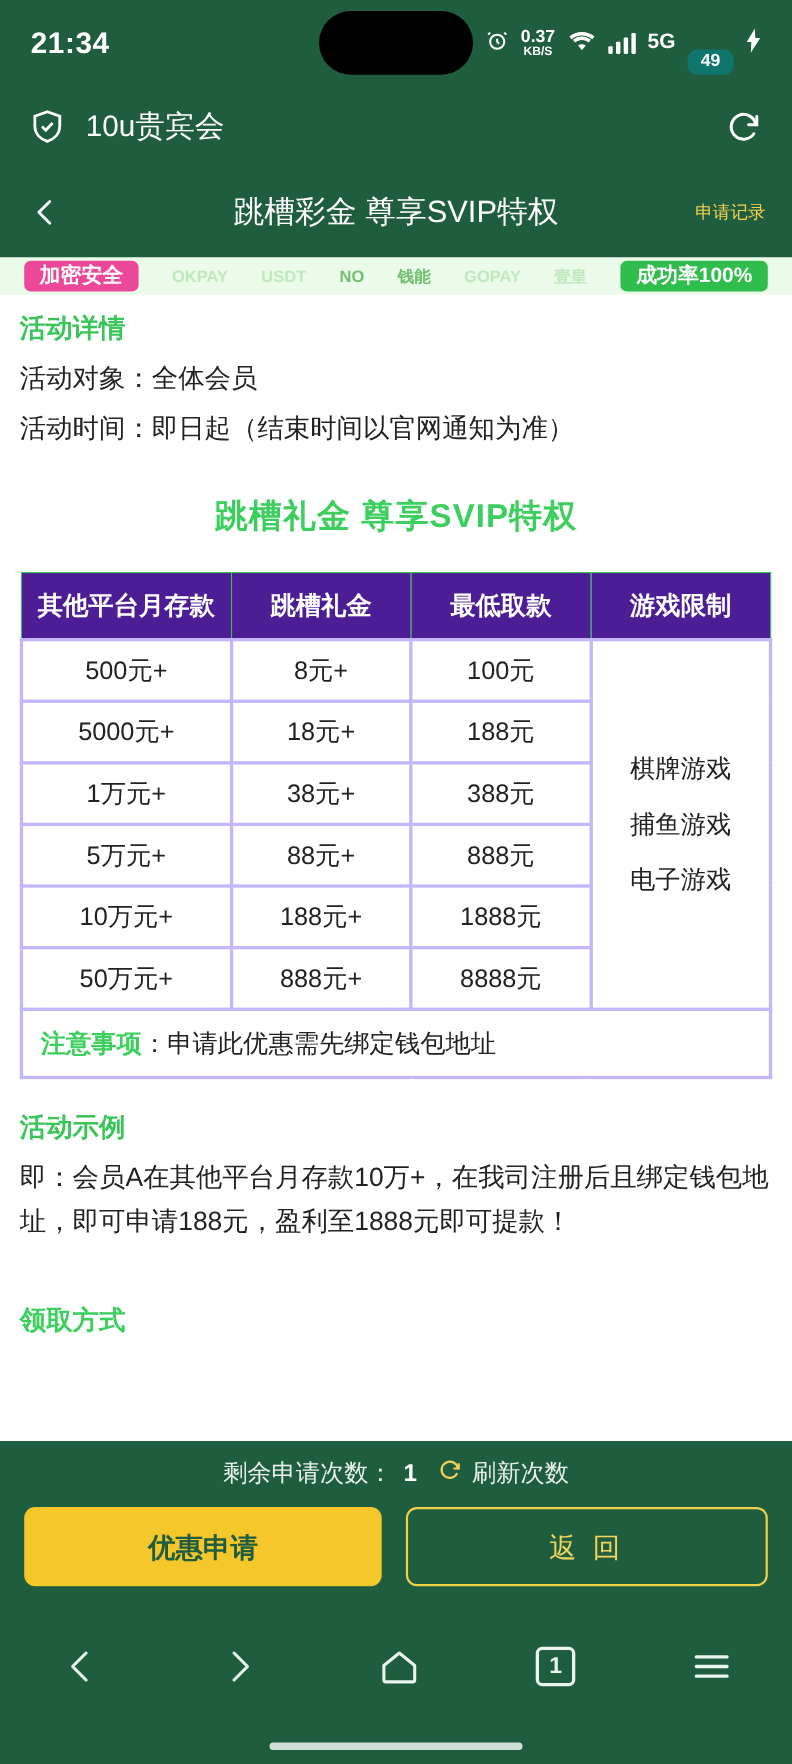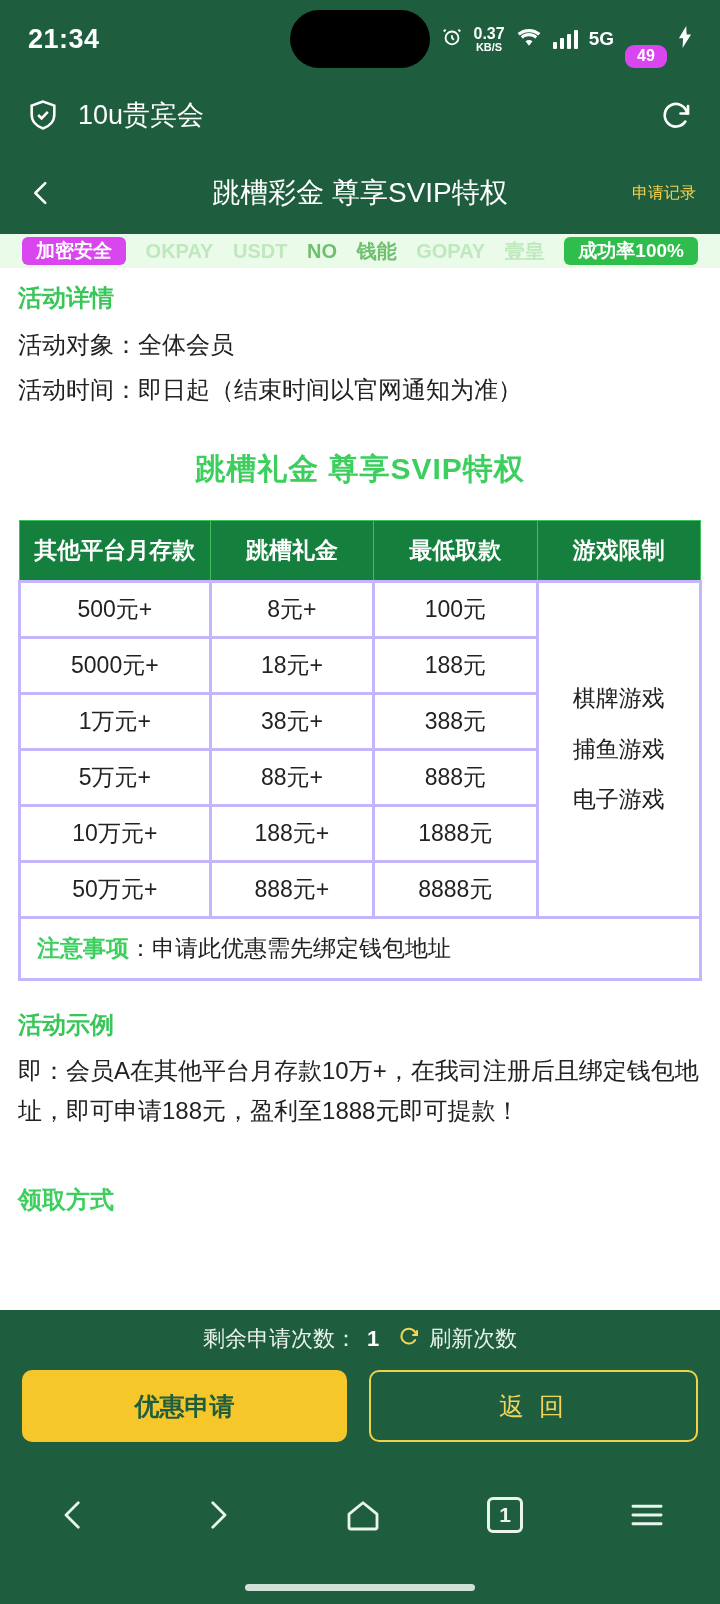--- a/index.html
+++ b/index.html
@@ -27,21 +27,21 @@
   .kbs .n { font-size: 16px; font-weight: 700; }
   .kbs .u { font-size: 11px; font-weight: 700; }
   .sig-bars { display: flex; align-items: flex-end; gap: 3px; height: 20px; }
   .sig-bars i { width: 4px; background: #fff; border-radius: 1px; display: block; }
   .sig-bars i:nth-child(1){height:7px}
   .sig-bars i:nth-child(2){height:11px}
   .sig-bars i:nth-child(3){height:15px}
   .sig-bars i:nth-child(4){height:19px}
   .net { font-size: 19px; font-weight: 700; }
   .battery {
-    background: #d946ef; color: #fff; font-size: 16px; font-weight: 700;
+    background: #0f766e; color: #fff; font-size: 16px; font-weight: 700;
     border-radius: 9px; padding: 2px 9px 3px; min-width: 42px; text-align: center; margin-top: 35px;
   }
 
   
   .appbar {
     height: 74px; flex: 0 0 74px;
     display: flex; align-items: center; padding: 0 26px;
     color: #fff;
   }
   .appbar .shield { width: 34px; height: 34px; }
@@ -67,45 +67,45 @@
   .content {
     flex: 1 1 auto; background: #ffffff; overflow: hidden; position: relative;
     padding: 0 18px;
   }
   .banner-strip {
     height: 34px; margin: 0 -18px 6px; background: #eafbe9;
     display: flex; align-items: center; justify-content: space-between;
     padding: 0 22px; overflow: hidden;
   }
   .bs-pill {
-    background: #d946ef; color: #fff; font-size: 19px; font-weight: 700;
+    background: #ec4899; color: #fff; font-size: 19px; font-weight: 700;
     border-radius: 6px; padding: 2px 14px; line-height: 1.3;
   }
-  .bs-word { color: #bfe8bd; font-size: 20px; font-weight: 700; }
+  .bs-word { color: #bfe8bd; font-size: 15px; font-weight: 700; }
   .bs-word.dark { color: #6fbf6e; }
   .bs-pill.right { background: #2fbd4b; }
 
   .sec-title {
     color: #39c558; font-size: 24px; font-weight: 700; margin: 14px 0 10px;
   }
   .para {
     font-size: 24px; color: #222; line-height: 1.72; margin-bottom: 4px;
   }
 
   .big-title {
     text-align: center; color: #3ccf5e; font-size: 30px; font-weight: 700;
     letter-spacing: 1px; margin: 38px 0 30px;
   }
 
   table.reward {
     width: 100%; border-collapse: collapse; border: 1px solid #d8d8d8;
     table-layout: fixed;
   }
   table.reward th {
-    background: #15803d; color: #fff; font-size: 23px; font-weight: 700;
+    background: #4c1d95; color: #fff; font-size: 23px; font-weight: 700;
     padding: 14px 0; border: 1px solid #3fc25c;
   }
   table.reward td {
     text-align: center; font-size: 23px; color: #222; padding: 11px 0;
     border: 3px solid #c4b5fd;
   }
   table.reward td.games { font-size: 23px; line-height: 2.2; }
   .note-row td {
     text-align: left !important; padding: 14px 16px !important; font-size: 23px;
   }

